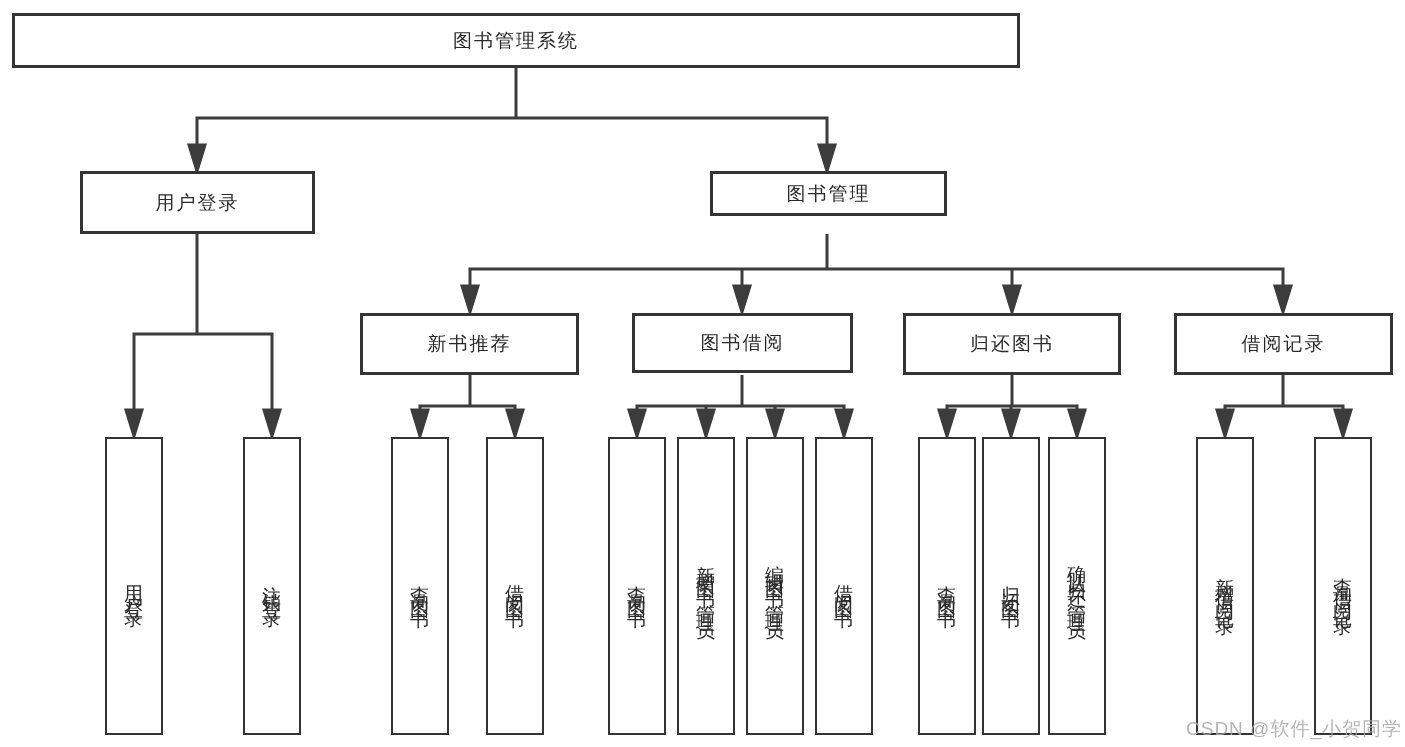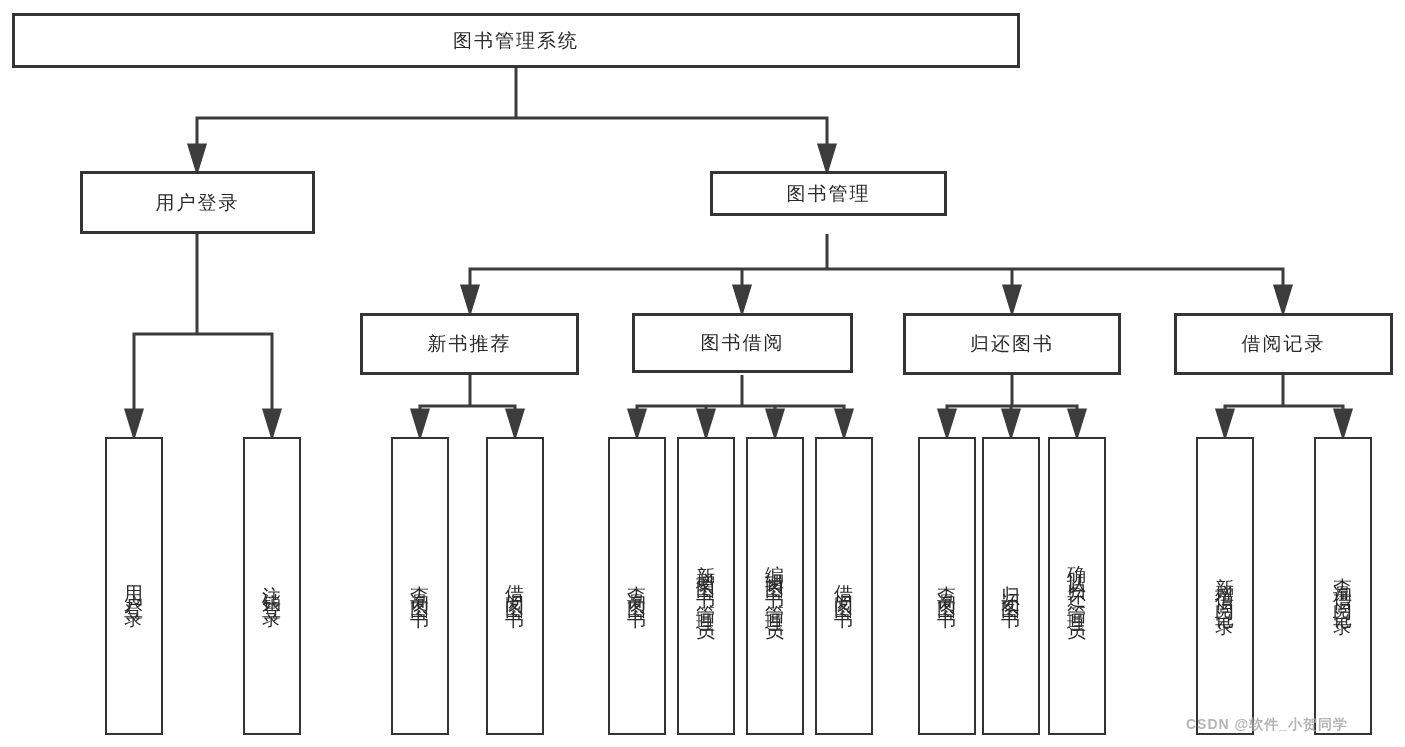--- a/index.html
+++ b/index.html
@@ -45,27 +45,26 @@
     writing-mode: vertical-rl;
     text-orientation: mixed;
     font-size: 19px;
     letter-spacing: 8px;
     line-height: 1;
   }
   .watermark {
     position: absolute;
     left: 1186px;
     top: 716px;
-    font-size: 14px;
+    font-size: 19px;
     letter-spacing: 1px;
     color: #a8a8a8;
     opacity: 0.85;
     z-index: 3;
     white-space: nowrap;
-    font-weight: bold;
   }
 </style>
 </head>
 <body>
 
 <div class="stage">
 
   <svg class="connectors" width="1405" height="747" viewBox="0 0 1405 747">
 
     <g stroke="#3c3c3c" stroke-width="3" fill="#3c3c3c">

